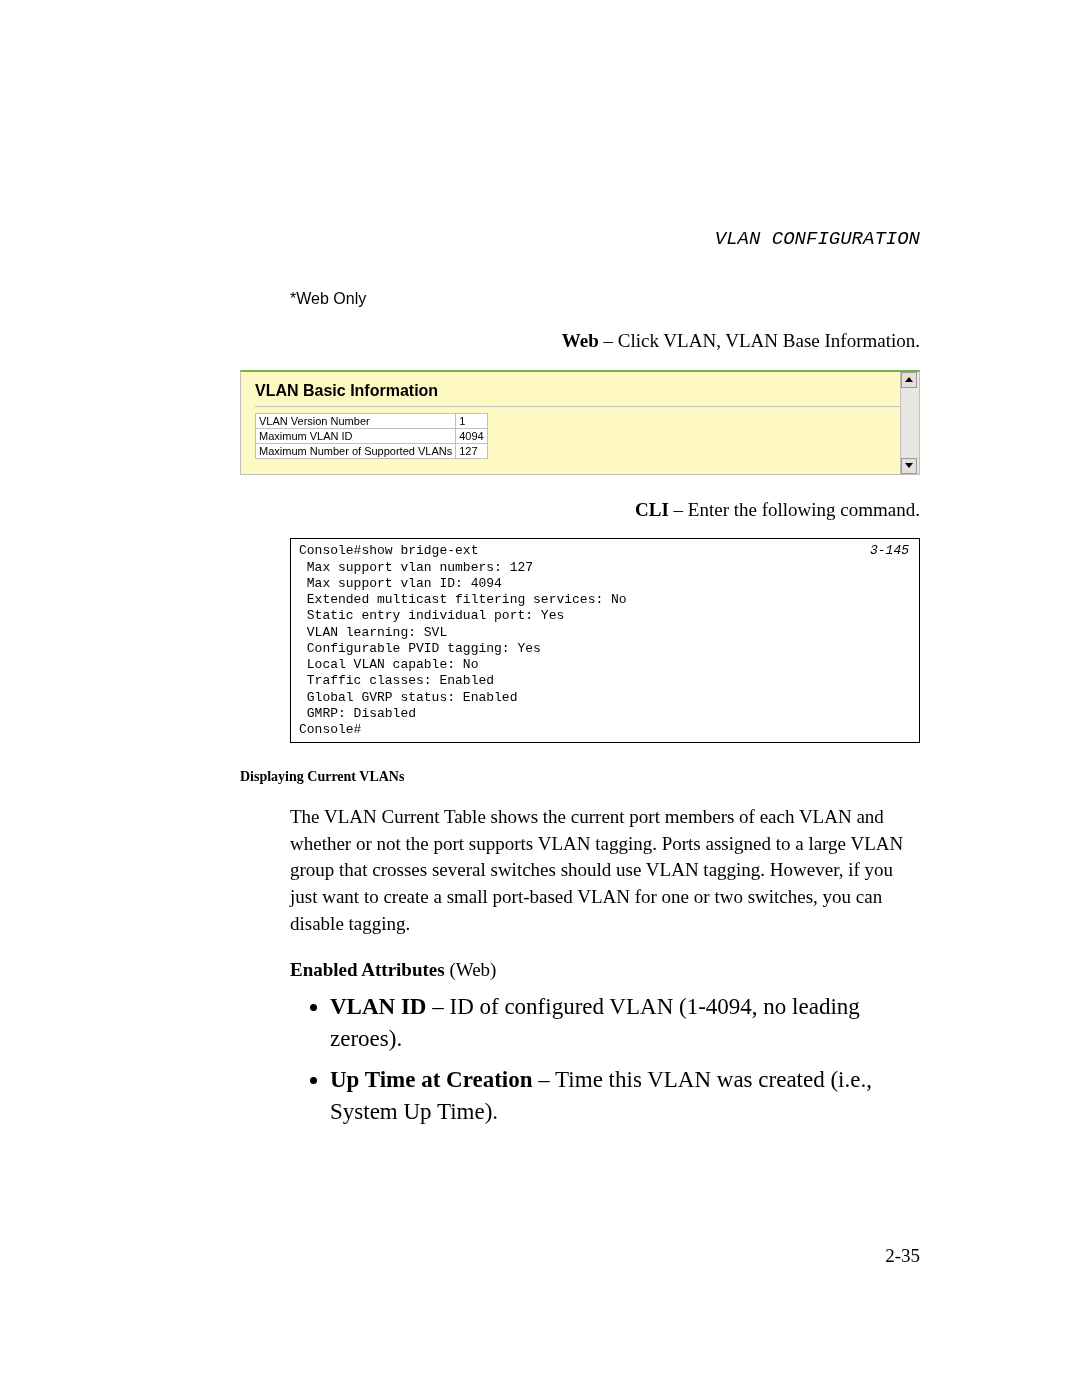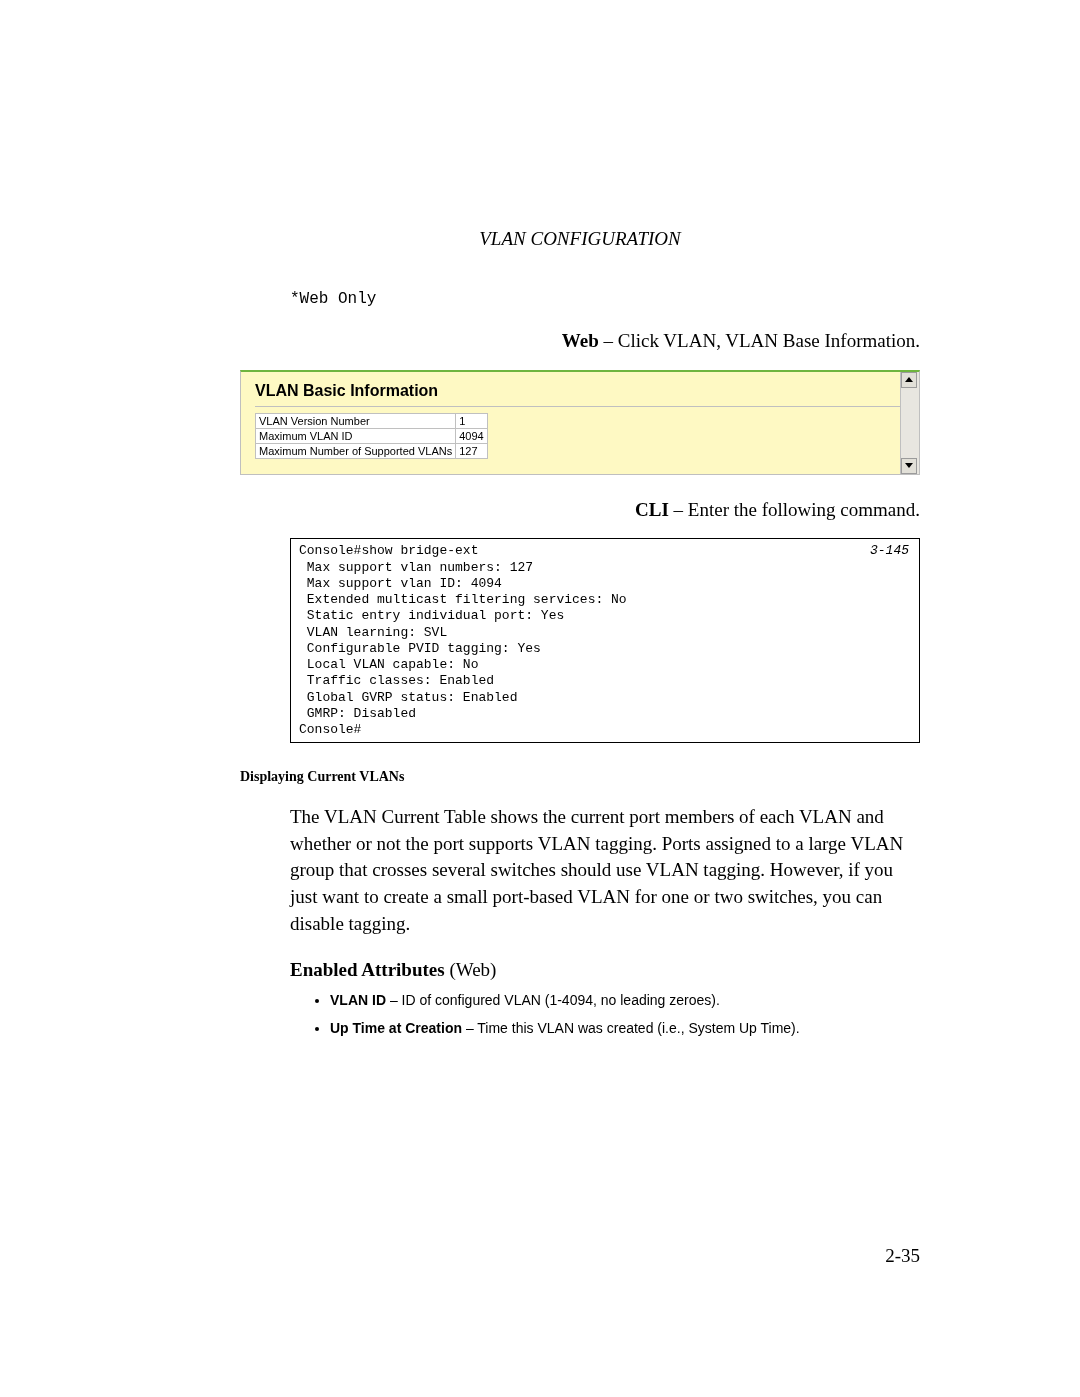--- a/index.html
+++ b/index.html
@@ -12,35 +12,35 @@
     height: 1397px;
     position: relative;
   }
   .page {
     padding: 228px 160px 60px 240px;
     position: relative;
     height: 100%;
     box-sizing: border-box;
   }
   .running-header {
-    text-align: center;
+    text-align: right;
     font-style: italic;
     font-size: 19px;
     margin-bottom: 40px;
-    font-family: Liberation Serif, serif;
+    font-family: Liberation Mono, monospace;
   }
   .running-header .small-caps {
     font-variant: small-caps;
     font-style: italic;
   }
   .footnote-line {
     font-size: 16px;
     margin-left: 50px;
     margin-bottom: 20px;
-    font-family: Liberation Mono, monospace;
+    font-family: Liberation Sans, sans-serif;
   }
   .body-text {
     font-size: 19px;
     line-height: 1.35;
     margin-left: 64px;
     margin-bottom: 16px;
     font-family: Georgia, serif;
     text-align: right;
   }
   .bold { font-weight: bold; }
@@ -146,24 +146,24 @@
     margin-top: 22px;
     margin-bottom: 10px;
     font-family: Georgia, serif;
   }
   ul.bullets {
     list-style: disc;
     margin: 0 0 0 72px;
     padding: 0 0 0 18px;
   }
   ul.bullets li {
-    font-size: 14px;
+    font-size: 23px;
     line-height: 1.4;
     margin-bottom: 8px;
-    font-family: Liberation Sans, sans-serif;
+    font-family: Liberation Serif, serif;
   }
   .page-number {
     position: absolute;
     bottom: 130px;
     right: 160px;
     font-size: 19px;
     font-family: Georgia, serif;
   }
 </style>
 </head>

